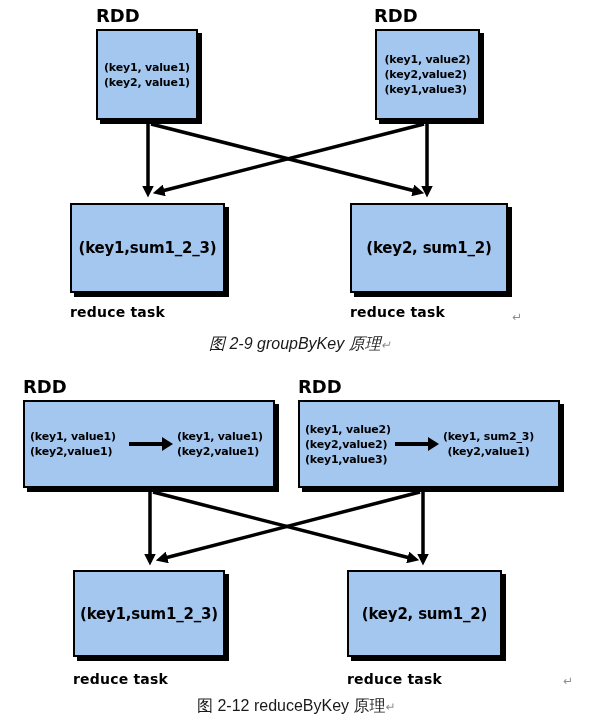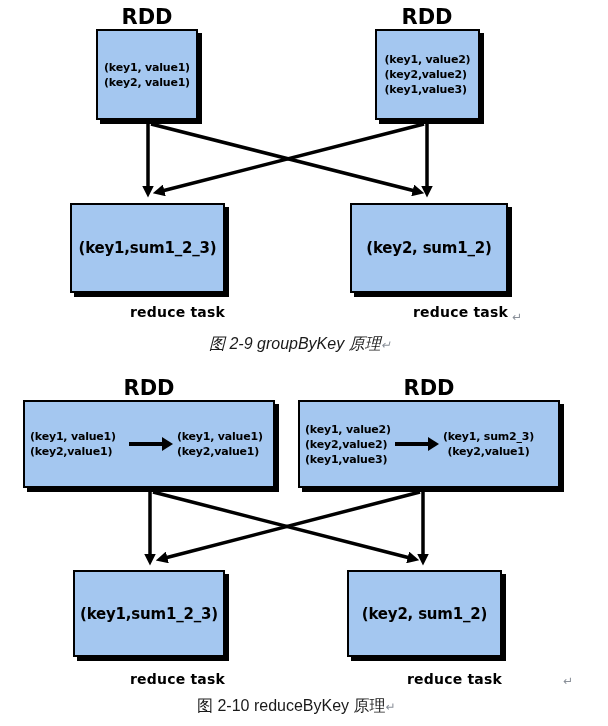--- a/index.html
+++ b/index.html
@@ -3,21 +3,21 @@
 <meta charset="utf-8">
 <style>
   * { margin:0; padding:0; box-sizing:border-box; }
   body { background:#ffffff; }
   .canvas {
     position:relative; width:608px; height:726px; background:#ffffff;
     font-family:"DejaVu Sans", sans-serif; overflow:hidden;
   }
   .abs { position:absolute; }
   .rdd-label {
-    font-weight:bold; font-size:21px; color:#000; text-align:center; white-space:nowrap;
+    font-weight:bold; font-size:18px; color:#000; text-align:left; white-space:nowrap;
   }
   .box {
     position:absolute; background:#a4c7f0; border:2.5px solid #000;
     box-shadow:4px 4px 0 #000;
     display:flex; align-items:center; justify-content:center;
   }
   .box.two-col { justify-content:flex-start; }
   .kv-line {
     font-weight:bold; font-size:11px; line-height:15px; letter-spacing:-0.2px;
     color:#000; white-space:nowrap;
@@ -26,21 +26,21 @@
   .sum-line {
     font-weight:bold; font-size:15px; letter-spacing:-0.2px; color:#000; white-space:nowrap;
   }
   .harrow { position:relative; width:34px; height:4px; background:#000; flex:0 0 auto; }
   .harrow::after {
     content:""; position:absolute; right:-10px; top:-5px;
     border-left:11px solid #000; border-top:7px solid transparent; border-bottom:7px solid transparent;
   }
   .task-label {
     position:absolute; font-weight:bold; font-size:14px; color:#000;
-    text-align:right; white-space:nowrap; letter-spacing:0.2px;
+    text-align:left; white-space:nowrap; letter-spacing:0.2px;
   }
   .caption {
     position:absolute; font-size:16px; color:#1a1a1a; white-space:nowrap;
     font-family:"Liberation Sans", sans-serif;
   }
   .pmark { color:#8a9099; font-size:12px; }
   .pmark-abs { position:absolute; color:#8a9099; font-size:12px; }
   svg.arrows { position:absolute; left:0; top:0; pointer-events:none; }
 </style>
 </head>
@@ -123,21 +123,21 @@
     <div class="box" style="left: 347px; top: 570px; width: 155px; height: 87px; background-color: rgb(164, 199, 240); border-color: rgb(0, 0, 0);">
       <div class="sum-line">(key2, sum1_2)</div>
     </div>
 
     <div class="task-label" style="left:73px; top:671px; width:152px;">reduce task</div>
     <div class="task-label" style="left:347px; top:671px; width:155px;">reduce task</div>
 
     <span class="pmark-abs" style="left:563px; top:674px;">↵</span>
 
     <div class="caption" style="left:197px; top:696px;">
-      <span>图 2-10 reduceByKey 原理</span><span class="pmark">↵</span>
+      <span>图 2-12 reduceByKey 原理</span><span class="pmark">↵</span>
     </div>
   </div>
 
   <svg class="arrows" width="608" height="726" viewBox="0 0 608 726">
     <defs>
       <marker id="ah" viewBox="0 0 10 10" refX="2" refY="5" markerWidth="3.4" markerHeight="3.4" orient="auto">
         <path d="M0,0 L10,5 L0,10 Z" fill="#000"></path>
       </marker>
     </defs>
 

